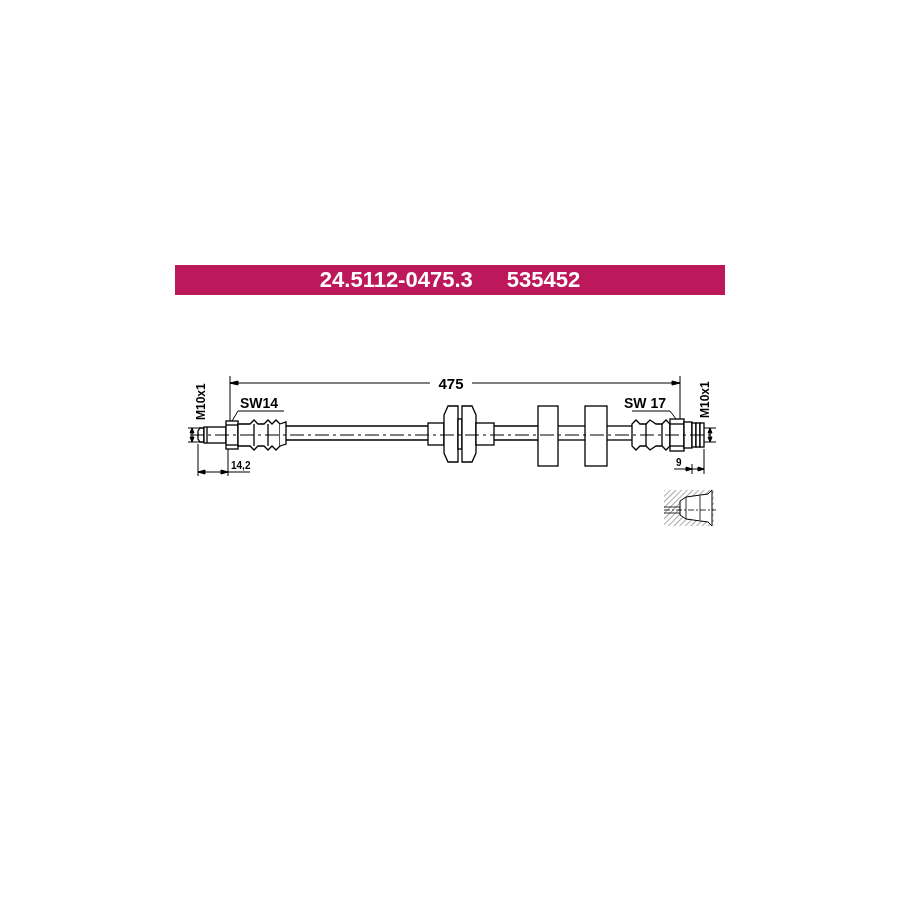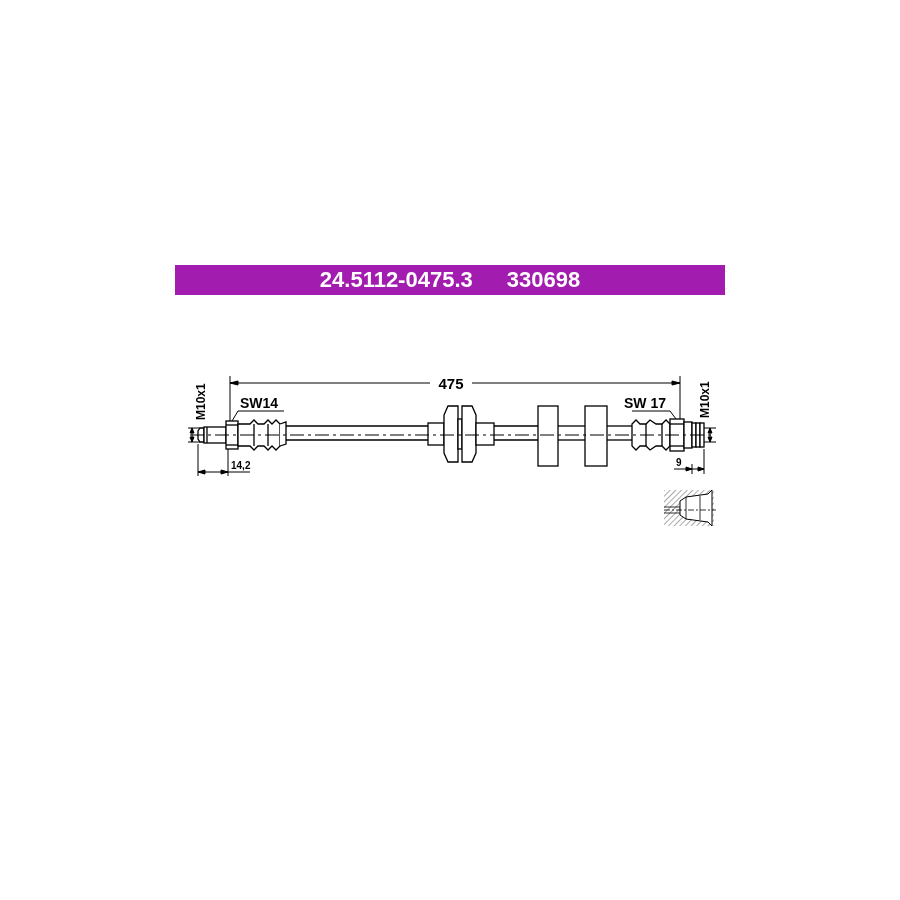--- a/index.html
+++ b/index.html
@@ -1,28 +1,28 @@
 <!DOCTYPE html>
 <html><head>
 <meta charset="utf-8">
 <style>
   html, body { margin: 0; padding: 0; background: #ffffff; }
   body { width: 900px; height: 900px; position: relative; overflow: hidden; font-family: "Liberation Sans", sans-serif; }
-  .banner { position: absolute; left: 175px; top: 265px; width: 550px; height: 30px; background: #a21caf; color: #ffffff; display: flex; justify-content: center; align-items: center; font-weight: bold; font-size: 22px; }
+  .banner { position: absolute; left: 175px; top: 265px; width: 550px; height: 30px; background: #be185d; color: #ffffff; display: flex; justify-content: center; align-items: center; font-weight: bold; font-size: 22px; }
   .banner span { display: inline-block; }
   .banner .part { margin-right: 34px; }
   svg { position: absolute; left: 0; top: 0; }
   .lbl { font-family: "Liberation Sans", sans-serif; font-weight: bold; fill: #000; }
 </style>
 </head>
 <body>
 
 <div class="banner">
   <span class="part">24.5112-0475.3</span>
-  <span>330698</span>
+  <span>535452</span>
 </div>
 
 <svg width="900" height="900" viewBox="0 0 900 900">
   <g stroke="#000" stroke-width="1.3" fill="#fff">
 
     <line x1="286" y1="426" x2="430" y2="426"></line>
     <line x1="286" y1="440" x2="430" y2="440"></line>
     <line x1="494" y1="426" x2="540" y2="426"></line>
     <line x1="494" y1="440" x2="540" y2="440"></line>
     <line x1="558" y1="426" x2="586" y2="426"></line>

